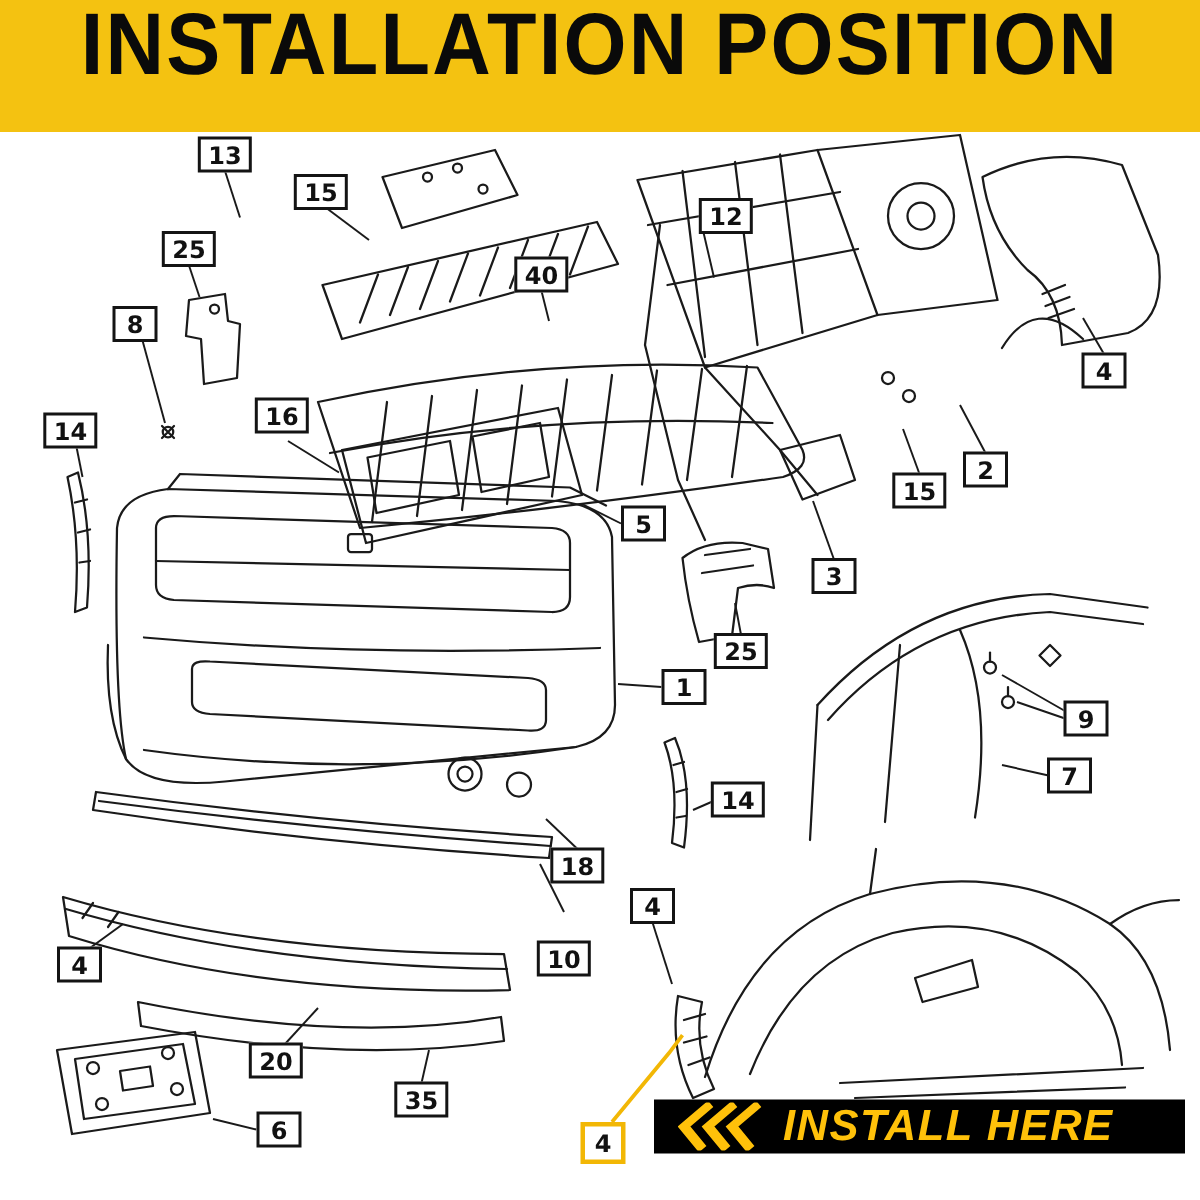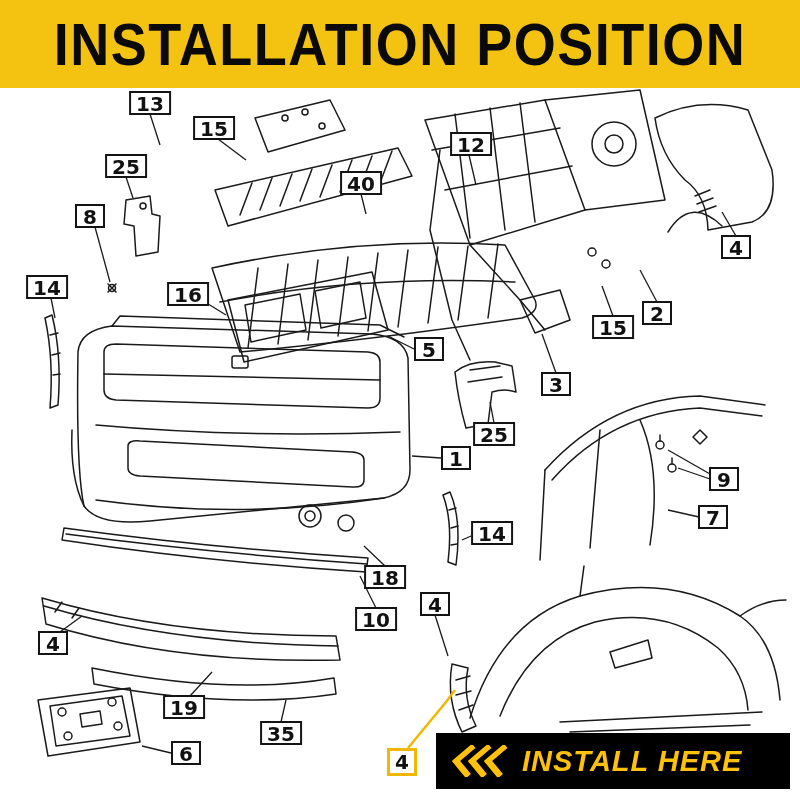--- a/index.html
+++ b/index.html
@@ -1,28 +1,28 @@
 <!DOCTYPE html>
 <html><head>
 <meta charset="utf-8">
 <style>
   html,body{margin:0;padding:0;background:#e8e8e8;}
   .page{position:relative;width:800px;height:800px;background:#ffffff;overflow:hidden;
         font-family:"Liberation Sans", sans-serif;}
   .banner{position:absolute;top:0;left:0;width:800px;height:88px;background:#F4C211;
-          display:flex;align-items:center;justify-content:center;z-index:4;}
+          display:flex;justify-content:center;z-index:4;}
   .banner h1{margin:0;font-family:"Liberation Sans", sans-serif;font-weight:900;
              font-size:54px;letter-spacing:1.5px;color:#0a0a0a;transform:scaleY(1.08);}
   .artwork{position:absolute;left:0;top:0;width:800px;height:800px;z-index:1;}
   .callout{position:absolute;transform:translate(-50%,-50%);background:#fff;border:2px solid #141414;
            min-width:30px;height:24px;box-sizing:border-box;padding:1px 5px;line-height:20px;
-           font-weight:700;font-size:20px;text-align:center;color:#111;z-index:3;
+           font-weight:700;font-size:16px;text-align:center;color:#111;z-index:3;
            font-family:"DejaVu Sans","Liberation Sans",sans-serif;}
   .callout-highlight{border:3px solid #F2B705;height:28px;line-height:21px;font-weight:800;}
-  .install-banner{position:absolute;left:436px;top:733px;width:354px;height:56px;background:#000;
+  .install-banner{position:absolute;left:436px;top:733px;width:354px;height:36px;background:#000;
                   display:flex;align-items:center;gap:12px;padding:4px 16px;box-sizing:border-box;z-index:3;}
   .chevrons{flex:0 0 auto;transform:skewX(-10deg);}
   .install-text{color:#FFC10A;font-style:italic;font-weight:800;font-size:29px;letter-spacing:1px;
                 font-family:"Liberation Sans",sans-serif;white-space:nowrap;}
 </style>
 </head>
 <body>
 
 <div class="page">
 
@@ -190,38 +190,38 @@
     </g>
 
     <polyline points="408,748 446,702 455,690" stroke="#F2B705" stroke-width="2.5" fill="none"></polyline>
   </svg>
 
   <div class="callout" style="left:150px;top:103px">13</div>
   <div class="callout" style="left:214px;top:128px">15</div>
   <div class="callout" style="left:126px;top:166px">25</div>
   <div class="callout" style="left:90px;top:216px">8</div>
   <div class="callout" style="left:361px;top:183px">40</div>
-  <div class="callout" style="left:471px;top:144px">12</div>
+  <div class="callout" style="left:484px;top:144px">12</div>
   <div class="callout" style="left:47px;top:287px">14</div>
-  <div class="callout" style="left:188px;top:294px">16</div>
+  <div class="callout" style="left:188px;top:277px">16</div>
   <div class="callout" style="left:736px;top:247px">4</div>
   <div class="callout" style="left:657px;top:313px">2</div>
   <div class="callout" style="left:613px;top:327px">15</div>
   <div class="callout" style="left:429px;top:349px">5</div>
   <div class="callout" style="left:556px;top:384px">3</div>
   <div class="callout" style="left:494px;top:434px">25</div>
   <div class="callout" style="left:456px;top:458px">1</div>
   <div class="callout" style="left:724px;top:479px">9</div>
   <div class="callout" style="left:713px;top:517px">7</div>
   <div class="callout" style="left:492px;top:533px">14</div>
   <div class="callout" style="left:385px;top:577px">18</div>
-  <div class="callout" style="left:376px;top:619px">10</div>
+  <div class="callout" style="left:376px;top:639px">10</div>
   <div class="callout" style="left:435px;top:604px">4</div>
   <div class="callout" style="left:53px;top:643px">4</div>
-  <div class="callout" style="left:184px;top:707px">19</div>
+  <div class="callout" style="left:184px;top:707px">20</div>
   <div class="callout" style="left:186px;top:753px">6</div>
   <div class="callout" style="left:281px;top:733px">35</div>
 
   <div class="callout callout-highlight" style="left:402px;top:762px">4</div>
 
   <div class="install-banner">
     <svg class="chevrons" width="58" height="32" viewBox="0 0 58 32">
       <g stroke="#FFC10A" stroke-width="6" fill="none" stroke-linecap="square">
         <polyline points="17,3 4,16 17,29"></polyline>
         <polyline points="33,3 20,16 33,29"></polyline>

